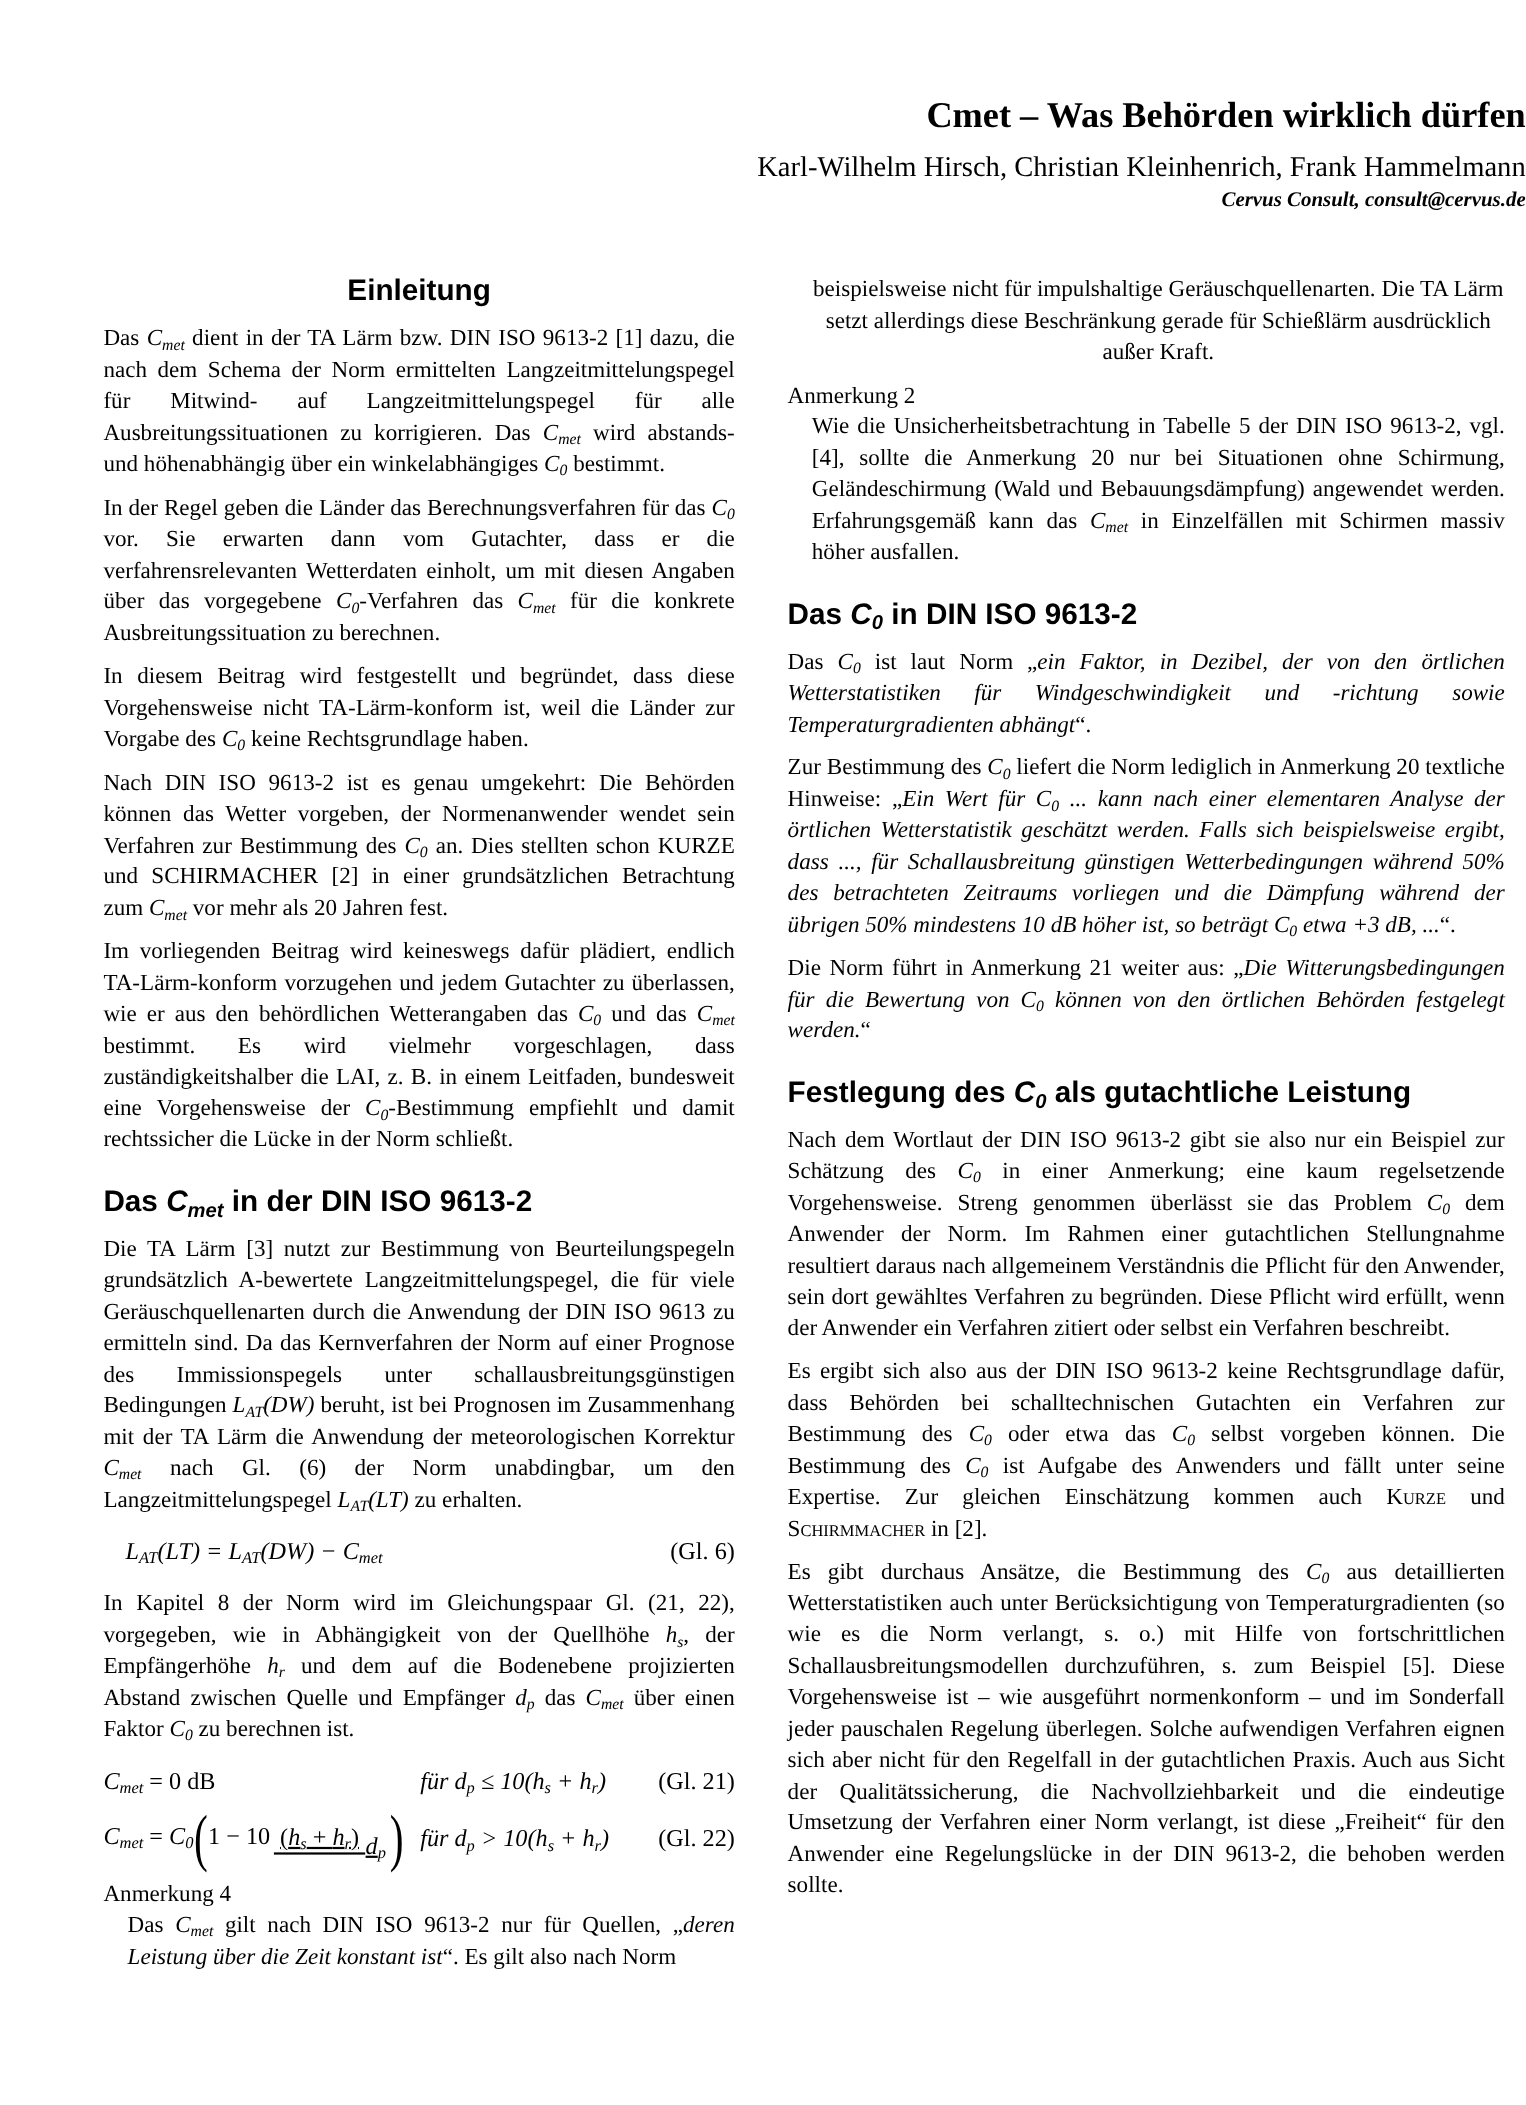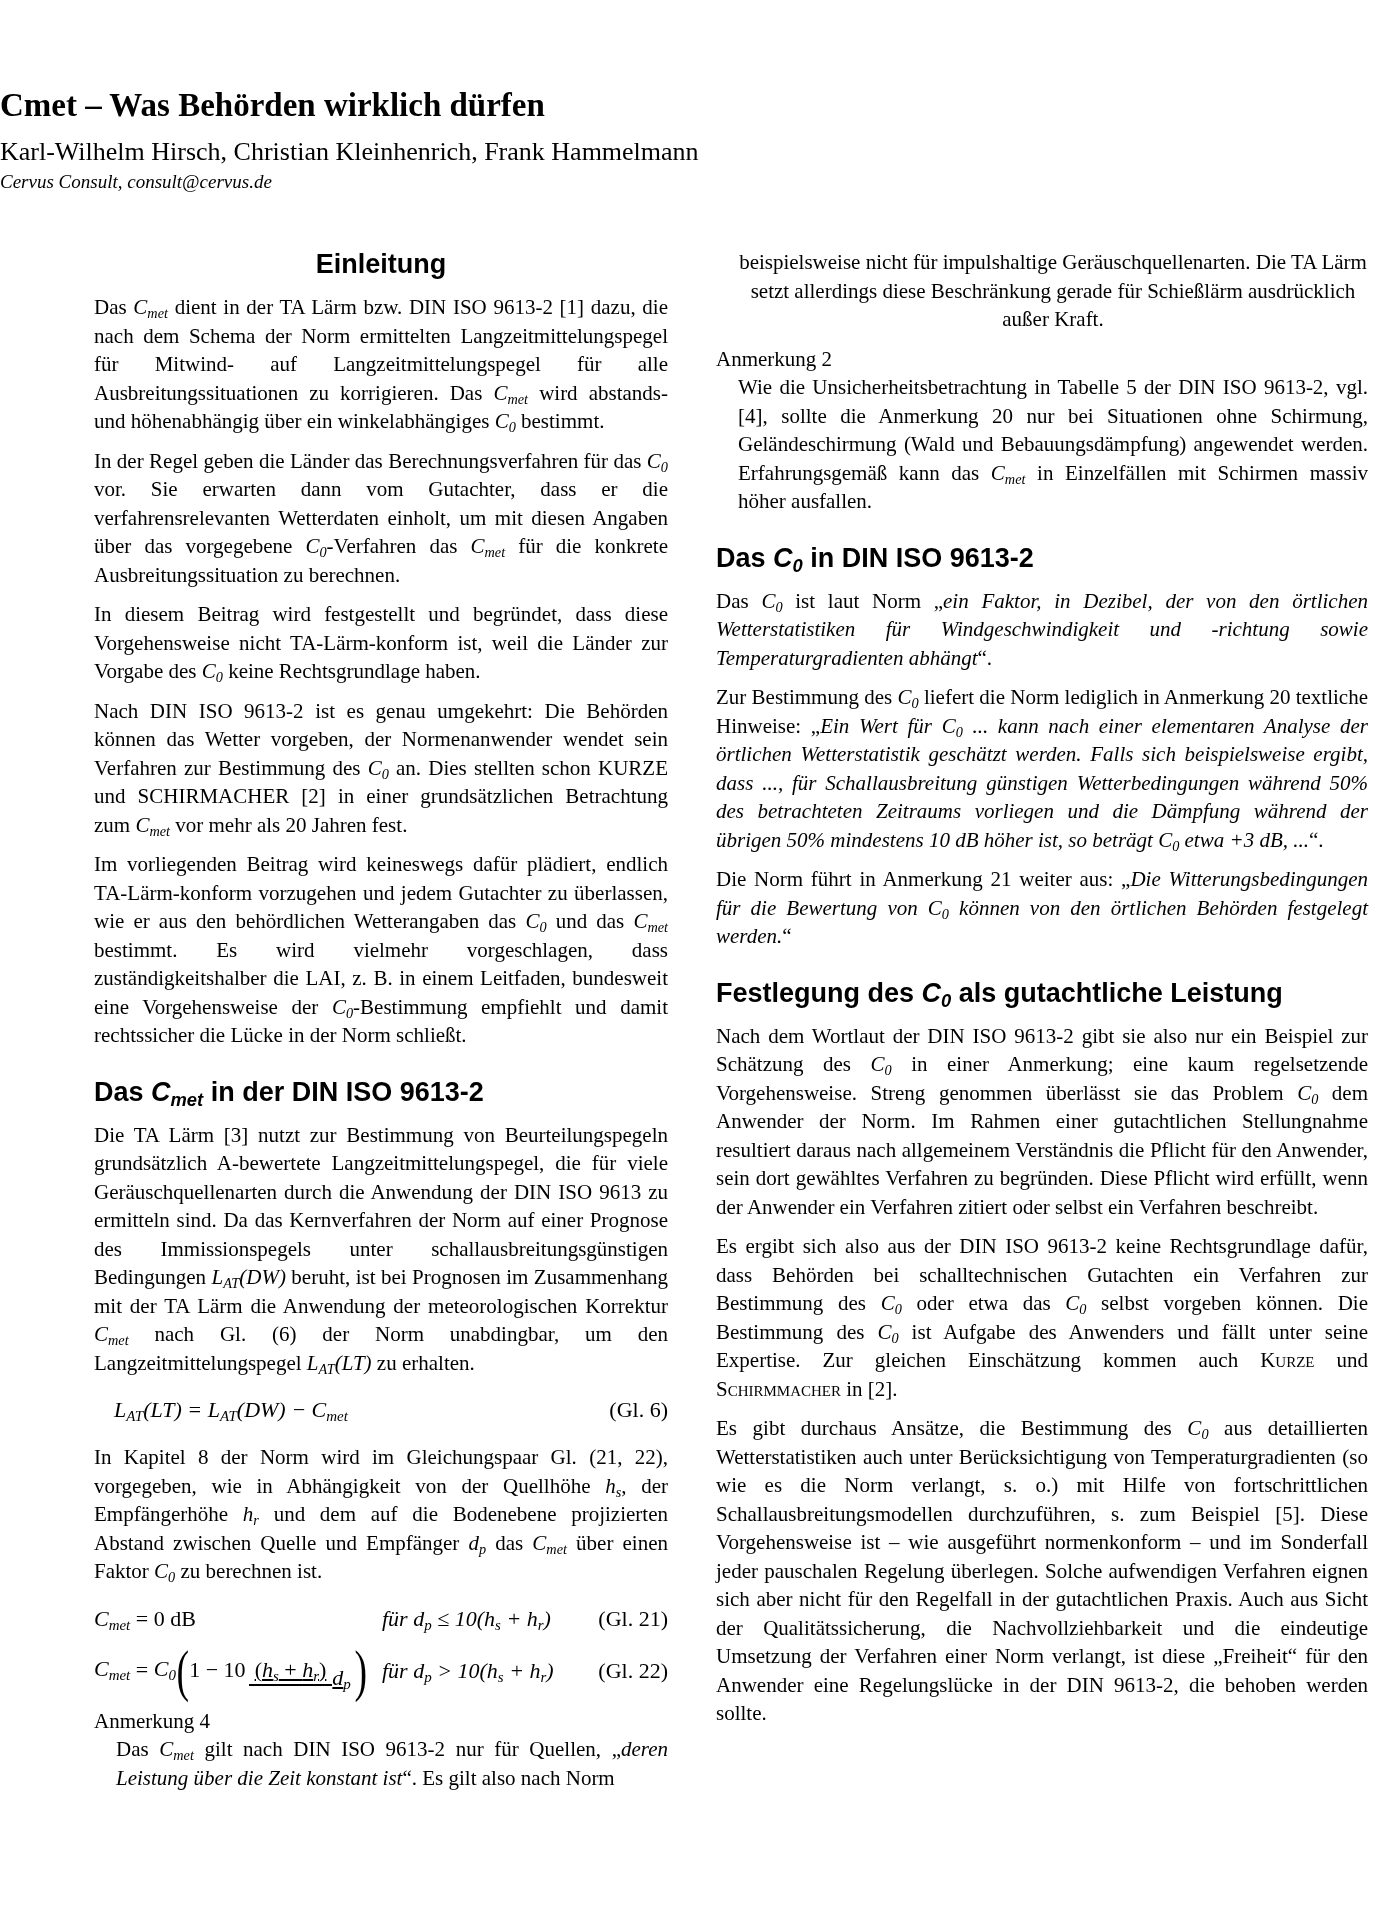--- a/index.html
+++ b/index.html
@@ -5,28 +5,28 @@
 <style>
   html,body{margin:0;padding:0;background:#ffffff;}
   .page{
     position:relative;
     width:1387px;height:1914px;
     background:#ffffff;color:#000;
     font-family:"Liberation Serif","DejaVu Serif",serif;
     overflow:hidden;
   }
   
-  .doc-header{position:absolute;top:0;left:0;width:100%;text-align:left;}
+  .doc-header{position:absolute;top:0;left:0;width:100%;text-align:right;}
   .doc-title{
     margin:0;padding-top:86px;
     font-family:"Liberation Serif","DejaVu Serif",serif;
     font-weight:bold;font-size:33px;line-height:38px;color:#000;
   }
   .doc-authors{margin-top:13px;font-size:26px;line-height:30px;}
-  .doc-affiliation{margin-top:3px;font-size:19px;line-height:23px;font-style:italic;}
+  .doc-affiliation{margin-top:3px;font-size:19px;line-height:23px;font-style:italic;font-weight:bold;}
   
   .col{
     position:absolute;top:248px;
     font-size:21px;line-height:28.5px;
     text-align:justify;
     hyphens:auto;-webkit-hyphens:auto;
   }
   .col-left{left:94px;width:574px;}
   .col-right{left:716px;width:652px;}
   .col > :first-child{margin-top:0;text-align:center;}

